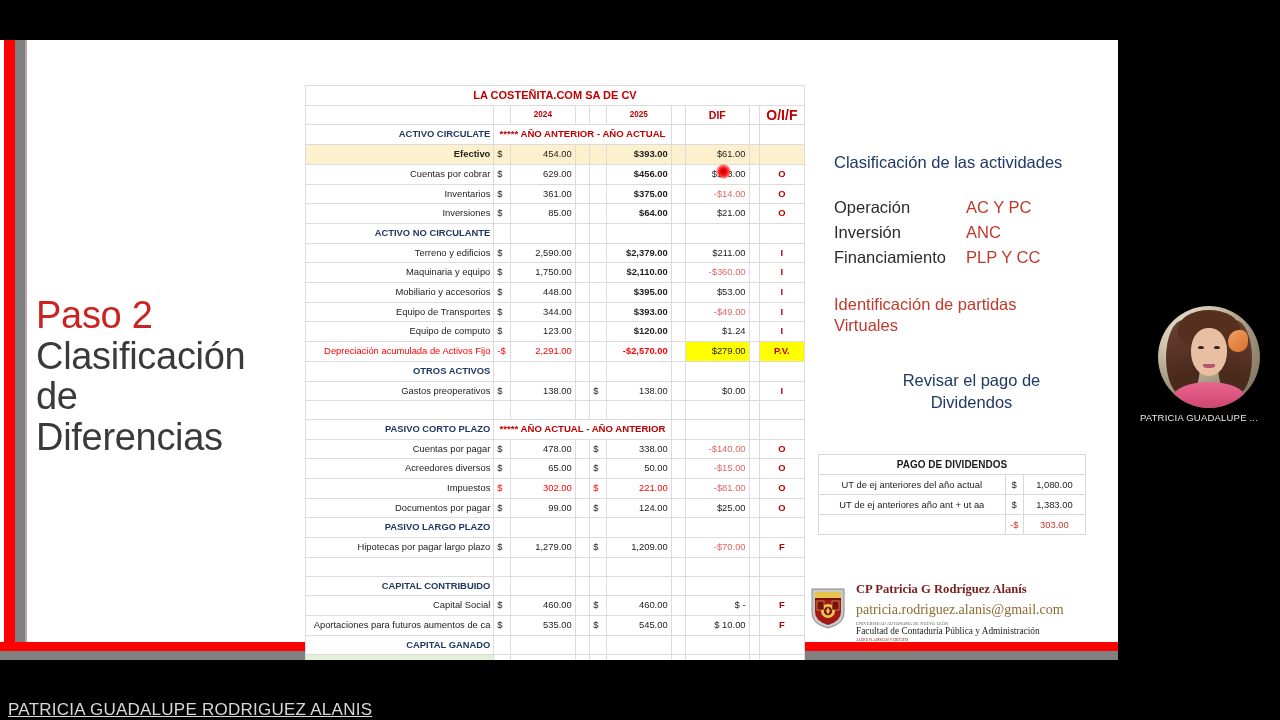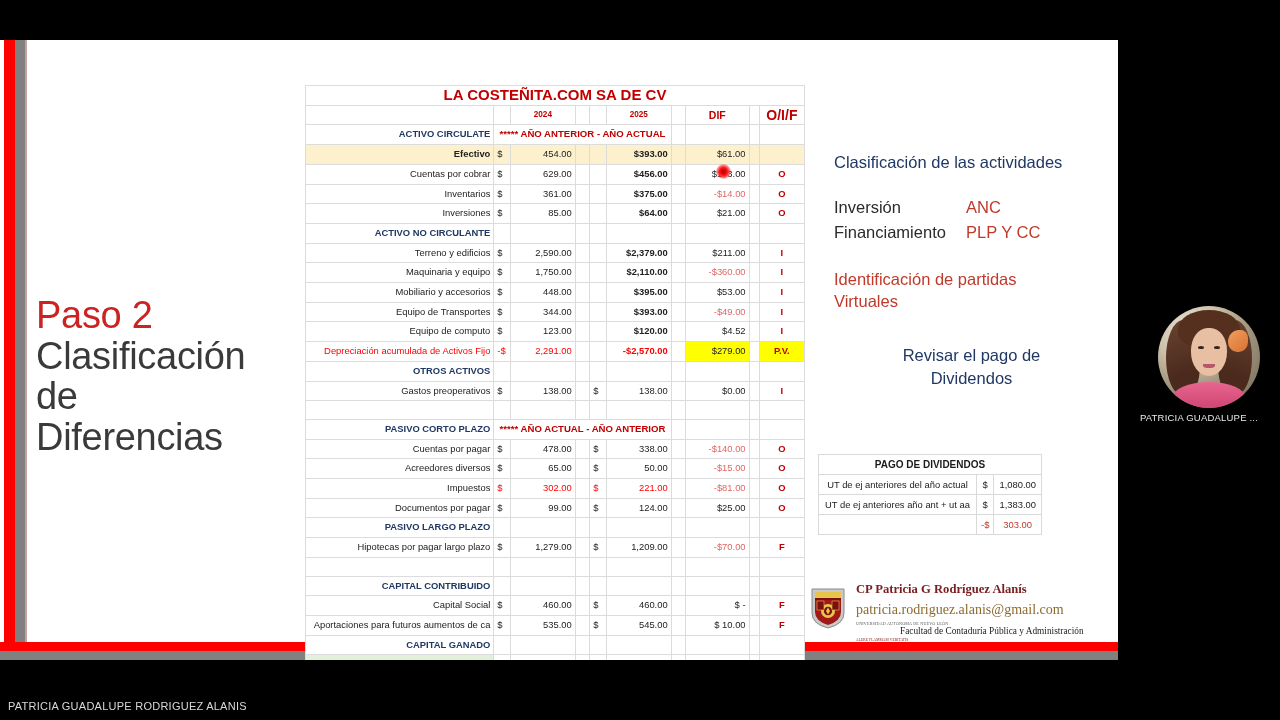--- a/index.html
+++ b/index.html
@@ -78,21 +78,21 @@
   .c-val1  { width: 62px;  text-align: right; padding-right: 7px; }
   .c-gap1  { width: 14px; }
   .c-cur2  { width: 16px;  text-align: left; }
   .c-val2  { width: 62px;  text-align: right; padding-right: 7px; }
   .c-gap2  { width: 14px; }
   .c-dif   { width: 62px;  text-align: right; padding-right: 7px; }
   .c-gap3  { width: 10px; }
   .c-oif   { width: 44px;  text-align: center; }
 
   .row-title td {
-    font-size: 15px; font-weight: bold; color: #c00000;
+    font-size: 11px; font-weight: bold; color: #c00000;
     text-align: center; height: 21px; line-height: 21px;
     border: 1px solid #dcdcdc;
   }
   .hdr-year { color: #c00000; font-weight: bold; font-size: 8.2px; text-align: center !important; }
   .hdr-dif  { color: #c00000; font-weight: bold; font-size: 10.5px; text-align: center !important; }
   .hdr-oif  { color: #c00000; font-weight: bold; font-size: 14px; text-align: center !important; }
   .sect     { color: #1f3864; font-weight: bold; font-size: 9.4px; }
   .note-red { color: #c00000; font-weight: bold; font-size: 9.6px; text-align: center !important; }
   .red-txt  { color: #ff0000; }
   .neg      { color: #e06666; }
@@ -114,21 +114,21 @@
     font-size: 16.5px; color: #c0392b; line-height: 1.32; margin-top: 24px;
   }
   .rp-rev {
     font-size: 16.5px; color: #1f3864; line-height: 1.35;
     text-align: center; margin-top: 32px; padding: 0 14px;
   }
 
   
   #dividends {
     position: absolute; left: 818px; top: 414px;
-    width: 224px; border-collapse: collapse;
+    width: 268px; border-collapse: collapse;
     font-size: 9.4px; color: #222; background: #fff;
   }
   #dividends td {
     border: 1px solid #d9d9d9; height: 19px; line-height: 19px;
     padding: 0 4px; white-space: nowrap; text-align: center;
   }
   #dividends .dv-title {
     font-weight: bold; font-size: 10px; text-align: center; color: #1a1a1a;
   }
   .dv-lbl { width: 186px; }
@@ -149,21 +149,21 @@
   .sig-mail {
     font-family: "Liberation Serif", serif;
     font-size: 14px; color: #8c6a2f; margin-top: 4px; line-height: 1.2;
   }
   .sig-uni {
     font-family: "Liberation Serif", serif;
     font-size: 4.1px; color: #555; letter-spacing: .18px; margin-top: 2px;
   }
   .sig-fac {
     font-family: "Liberation Serif", serif;
-    font-size: 9.3px; color: #1a1a1a; line-height: 1.2; margin-left: 44px;
+    font-size: 9.3px; color: #1a1a1a; line-height: 1.2;
   }
   .sig-sub {
     font-family: "Liberation Serif", serif;
     font-size: 3.6px; color: #7b2020; margin-top: 1px; letter-spacing: .1px;
   }
 
   
   #webcam-tile {
     position: absolute; left: 1118px; top: 300px; width: 162px; height: 140px;
     background: #000;
@@ -225,21 +225,21 @@
     pointer-events: none;
   }
 
   
   #bottom-bar {
     position: absolute; left: 0; top: 660px; width: 1280px; height: 60px;
     background: #000;
   }
   #bottom-name {
     position: absolute; left: 8px; top: 40px;
-    color: #d8d8d8; font-size: 11px; letter-spacing: .25px;
+    color: #d8d8d8; font-size: 17px; letter-spacing: .25px; text-decoration: underline;
   }
   #top-bar {
     position: absolute; left: 0; top: 0; width: 1280px; height: 40px; background: #000;
   }
   #right-black {
     position: absolute; left: 1118px; top: 40px; width: 162px; height: 620px; background: #000;
   }
 </style>
 </head>
 <body>
@@ -410,21 +410,21 @@
       </tr>
 
       <tr>
         <td class="c-label">Equipo de computo</td>
         <td class="c-cur1">$</td>
         <td class="c-val1">123.00</td>
         <td class="c-gap1"></td>
         <td class="c-cur2"></td>
         <td class="c-val2 bold">$120.00</td>
         <td class="c-gap2"></td>
-        <td class="c-dif">$4.52</td>
+        <td class="c-dif">$1.24</td>
         <td class="c-gap3"></td>
         <td class="c-oif oif">I</td>
       </tr>
 
       <tr>
         <td class="c-label red-txt">Depreciación acumulada de Activos Fijo</td>
         <td class="c-cur1 red-txt">-$</td>
         <td class="c-val1 red-txt">2,291.00</td>
         <td class="c-gap1"></td>
         <td class="c-cur2 red-txt"></td>
@@ -663,20 +663,24 @@
         <td class="c-dif">-$   62.00</td>
         <td class="c-gap3"></td>
         <td class="c-oif oif">F</td>
       </tr>
     </tbody>
       </table>
 
     <div id="right-panel">
       <div class="rp-head">Clasificación de las actividades</div>
 
+      <div class="rp-row">
+        <span class="k">Operación</span>
+        <span class="v">AC Y PC</span>
+      </div>
       <div class="rp-row">
         <span class="k">Inversión</span>
         <span class="v">ANC</span>
       </div>
       <div class="rp-row">
         <span class="k">Financiamiento</span>
         <span class="v">PLP Y CC</span>
       </div>
 
       <div class="rp-virt">

